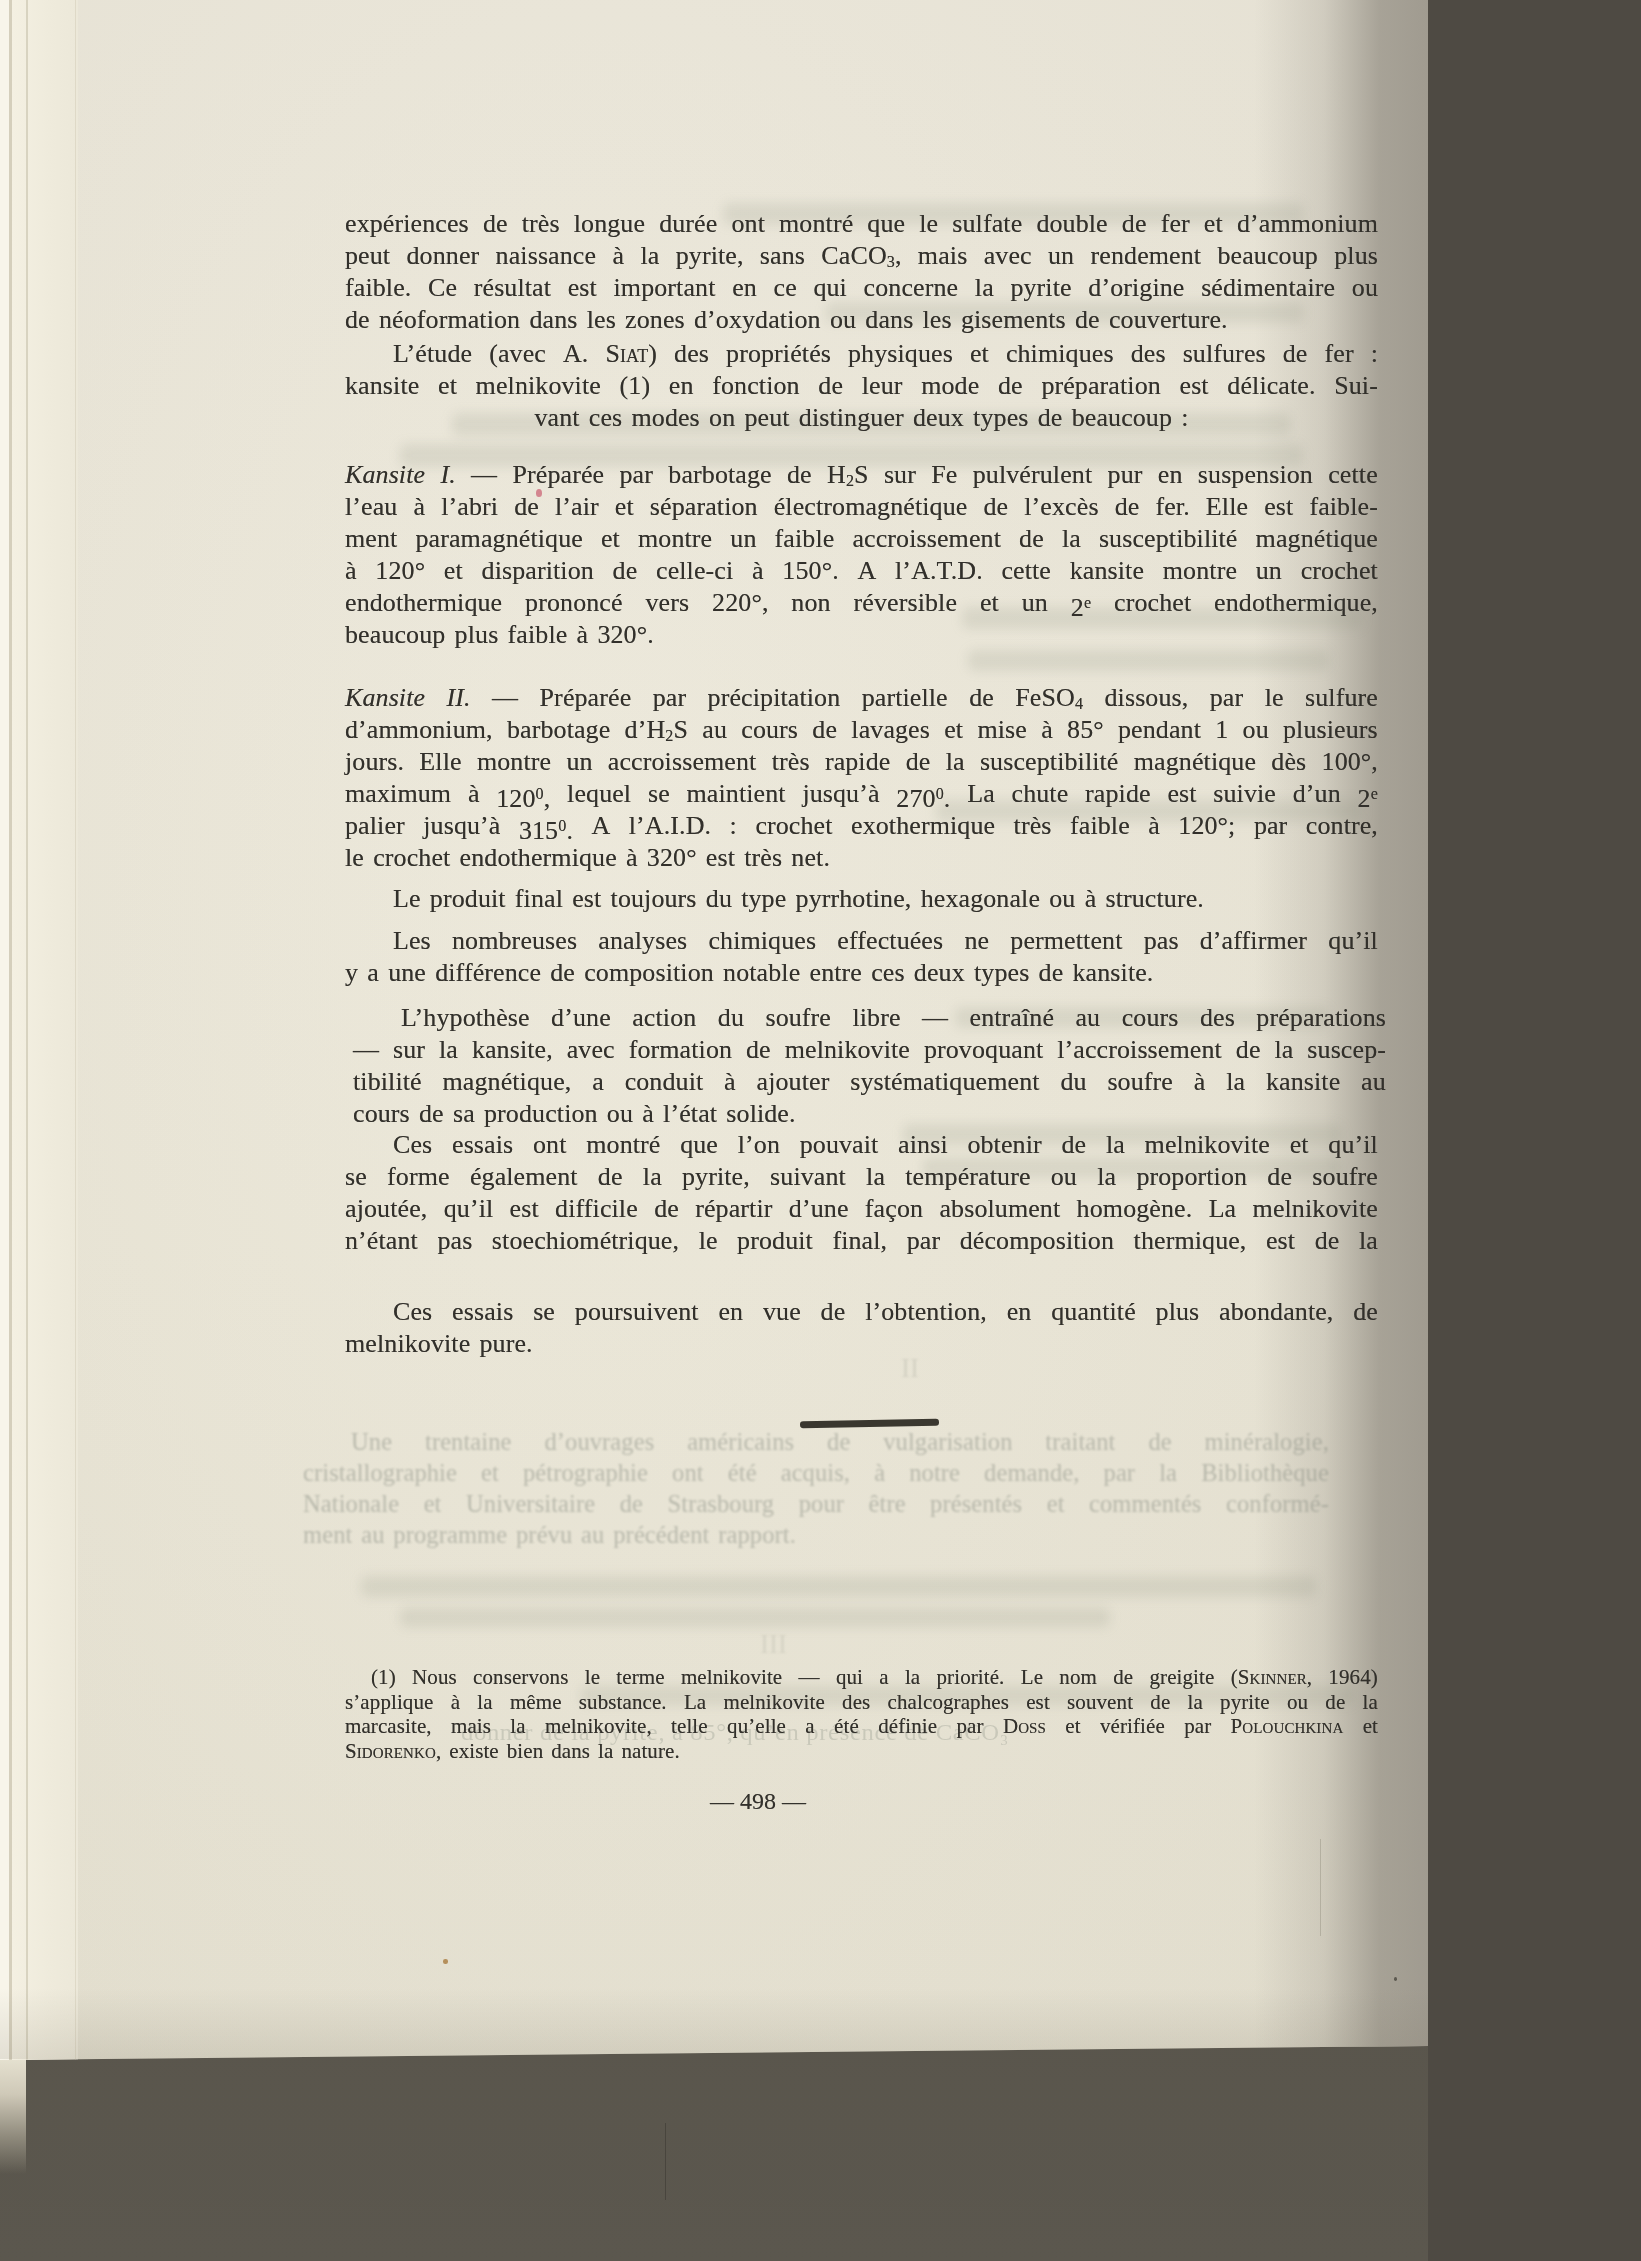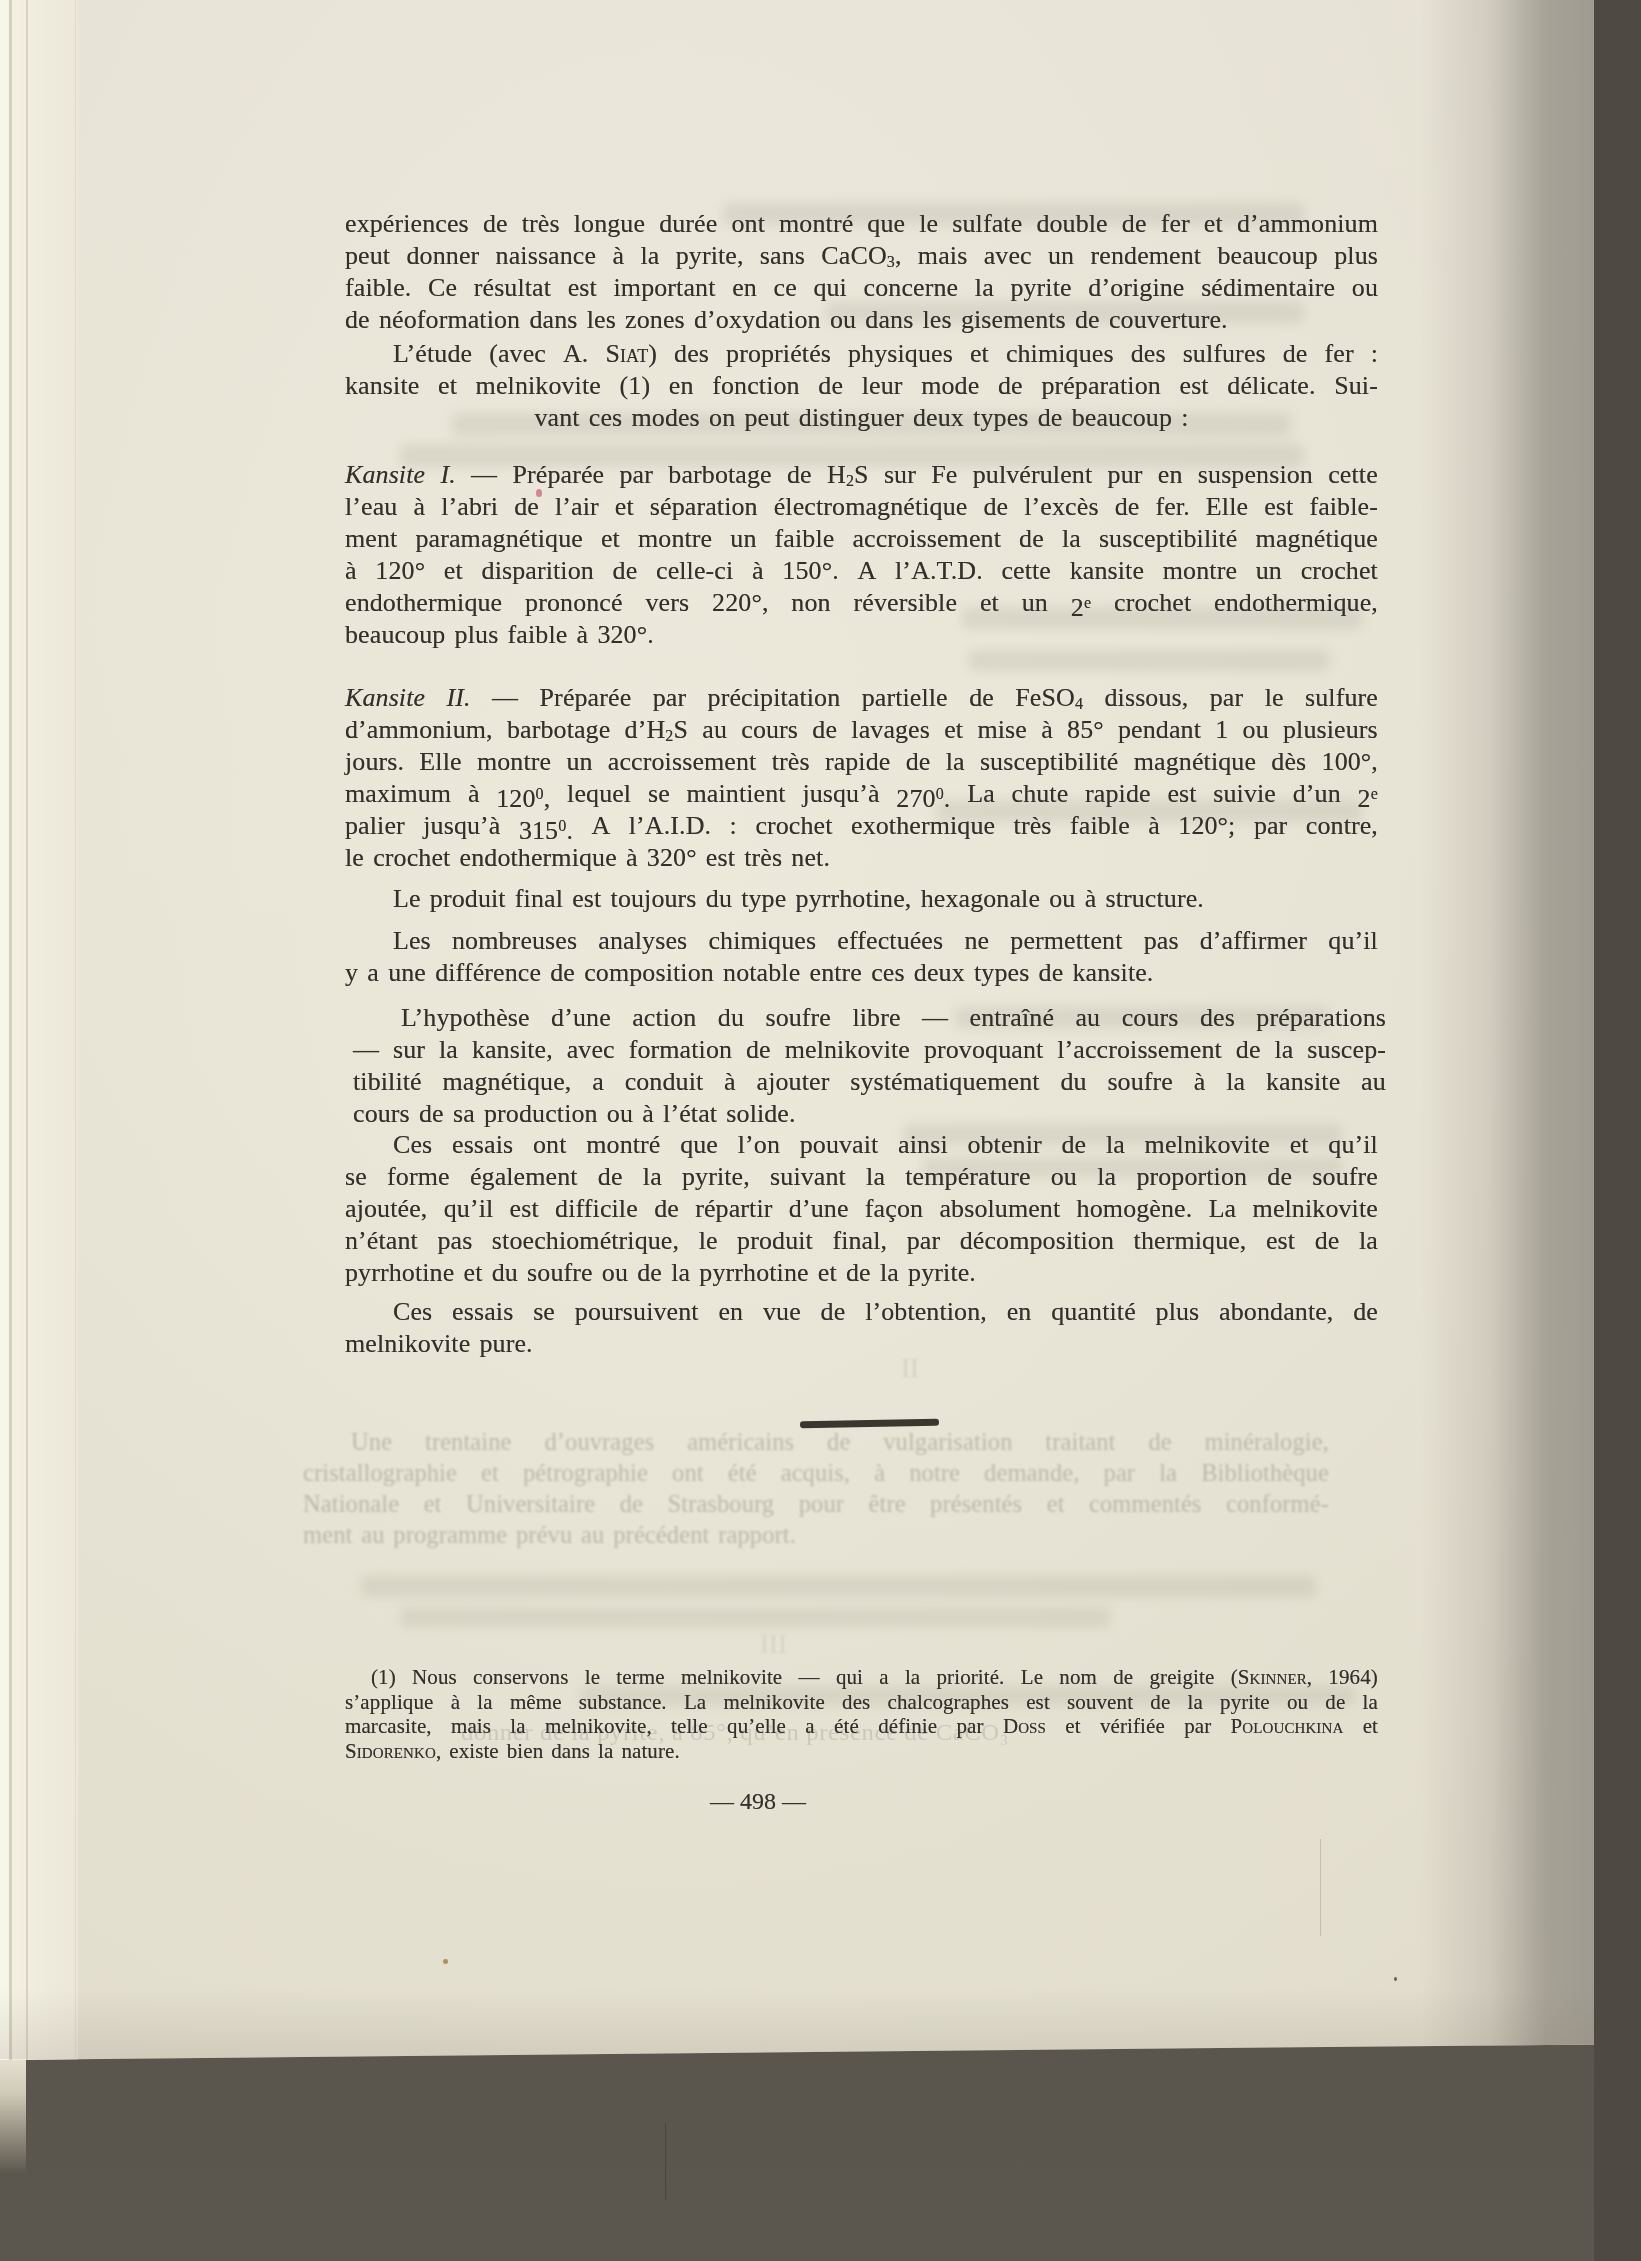--- a/index.html
+++ b/index.html
@@ -1,16 +1,16 @@
 <!DOCTYPE html>
 <html style="font-size:10.3px"><head>
 <meta charset="utf-8">
 <style>
   html,body{margin:0;padding:0;background:#4e4a43;}
-  #scan{position:relative;width:1594px;height:2261px;overflow:hidden;
+  #scan{position:relative;width:1428px;height:2261px;overflow:hidden;
         font-family:"Liberation Serif","DejaVu Serif",serif;}
   
   .bed{position:absolute;inset:0;background:linear-gradient(180deg,#56524a 0%,#575349 70%,#5b574e 100%);}
   
   .stack-wedge{position:absolute;left:0;top:2051px;width:26px;height:123px;
       background:linear-gradient(180deg,#eae6d5 0%,#cfc9b8 35%,#8f8a7c 70%,rgba(90,86,76,0) 100%);}
   
   .paper{position:absolute;inset:0;
       background:
         radial-gradient(ellipse at 42% 38%, rgba(255,255,255,0.05) 0%, rgba(125,115,92,0.07) 95%),
@@ -471,21 +471,20 @@
           <span class="w"><span>le</span></span>
           <span class="w"><span>produit</span></span>
           <span class="w"><span>final,</span></span>
           <span class="w"><span>par</span></span>
           <span class="w"><span>décomposition</span></span>
           <span class="w"><span>thermique,</span></span>
           <span class="w"><span>est</span></span>
           <span class="w"><span>de</span></span>
           <span class="w"><span>la</span></span>
         </div>
-        <div class="ln last"><span>pyrrhotine et du soufre ou de la pyrrhotine et de la pyrite.</span></div>
       </div>
     <div class="para" style="left:345px;top:1296px;">
         <div class="ln jl ind">
           <span class="w"><span>Ces</span></span>
           <span class="w"><span>essais</span></span>
           <span class="w"><span>se</span></span>
           <span class="w"><span>poursuivent</span></span>
           <span class="w"><span>en</span></span>
           <span class="w"><span>vue</span></span>
           <span class="w"><span>de</span></span>

